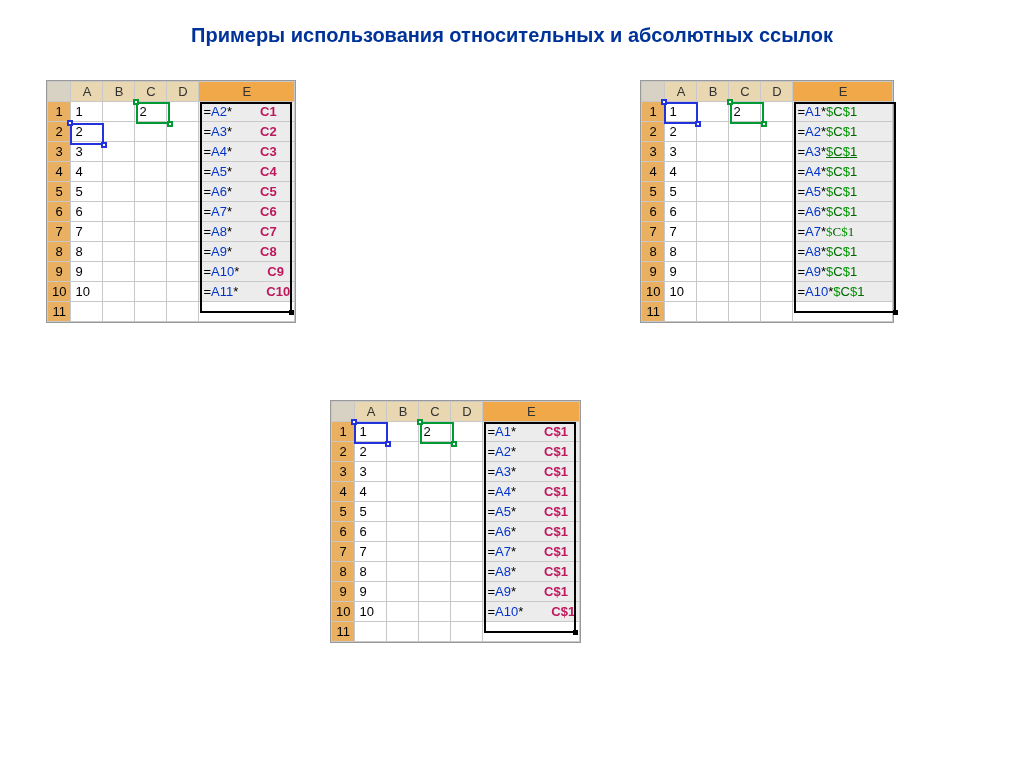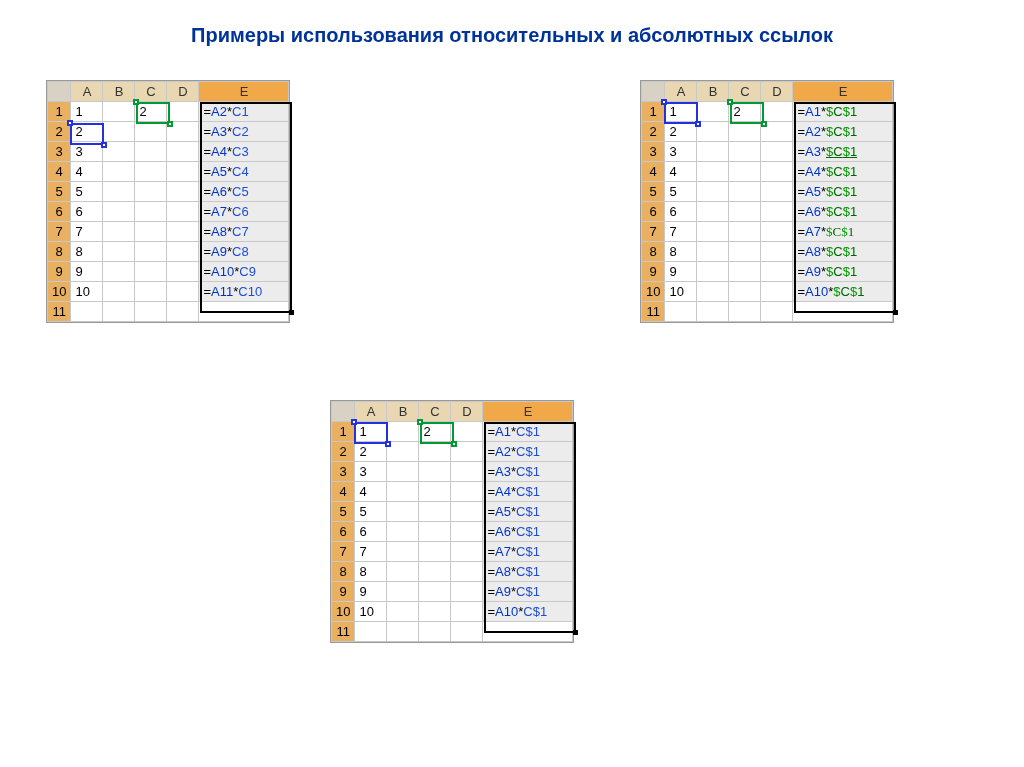--- a/index.html
+++ b/index.html
@@ -57,21 +57,21 @@
   table.sheet th.col-A { width: 32px; }
   table.sheet th.col-B { width: 32px; }
   table.sheet th.col-C { width: 32px; }
   table.sheet th.col-D { width: 32px; }
   table.sheet th.col-E { width: 90px; background:#f0a848; }
   table.sheet td.colE {
     background: #ececec;
   }
   
   .fA { color: #0033cc; font-weight: normal; }
-  .fC { color: #1d4ed8; font-weight: normal; }
+  .fC { color: #be185d; font-weight: bold; margin-left: 28px; }
   
   .sel-e {
     position: absolute;
     border: 2px solid #000;
     pointer-events: none;
     box-sizing: border-box;
   }
   .sel-blue {
     position: absolute;
     border: 2px solid #2233dd;

